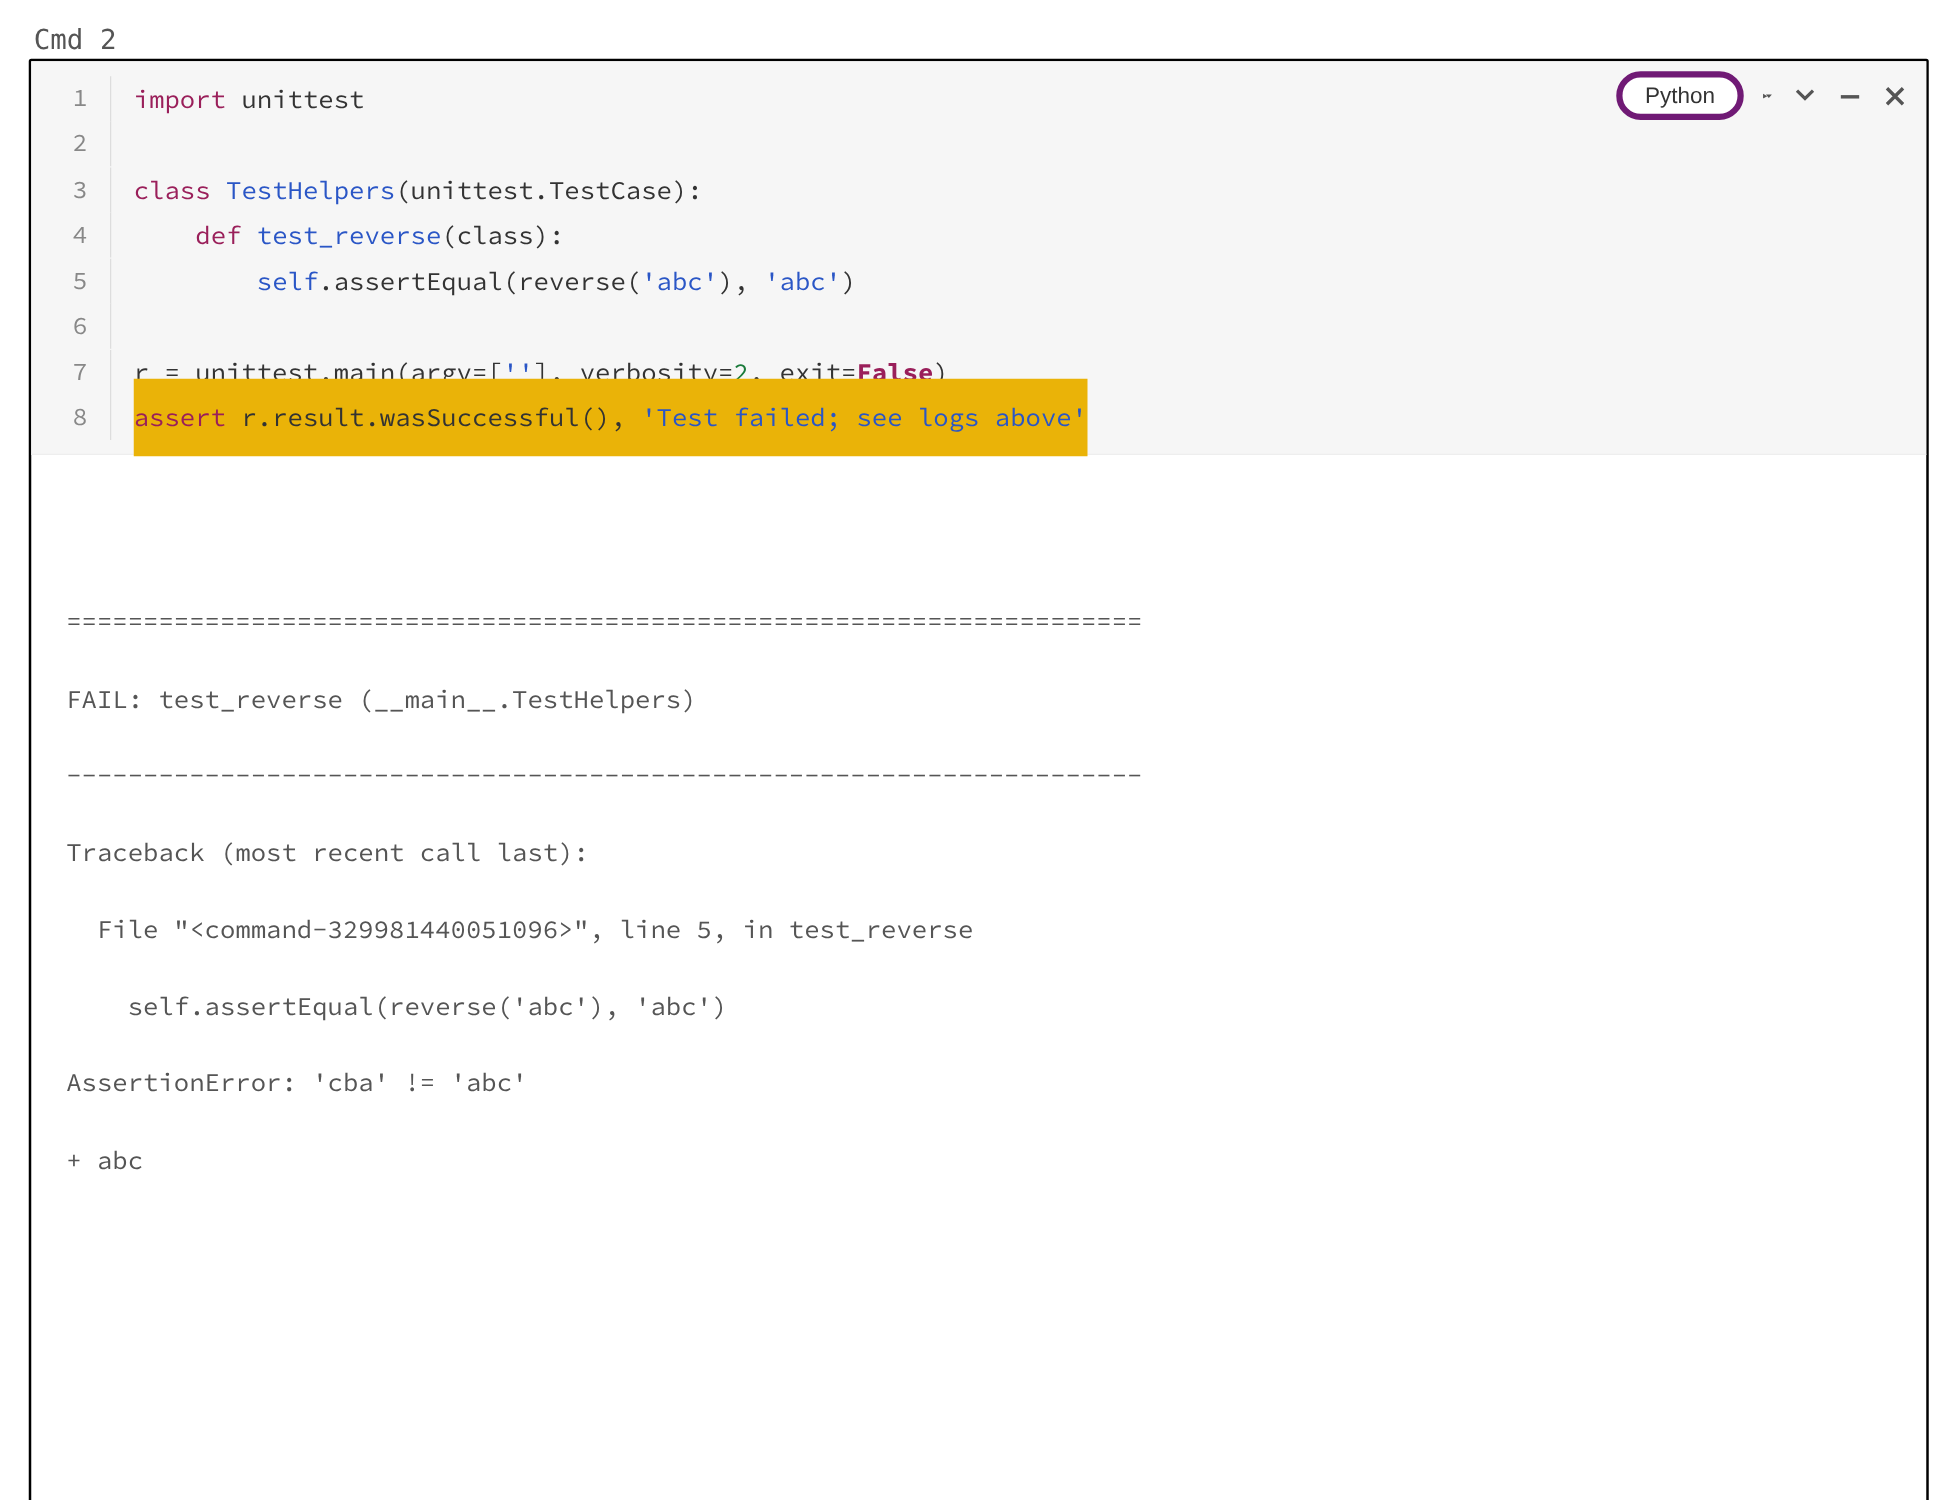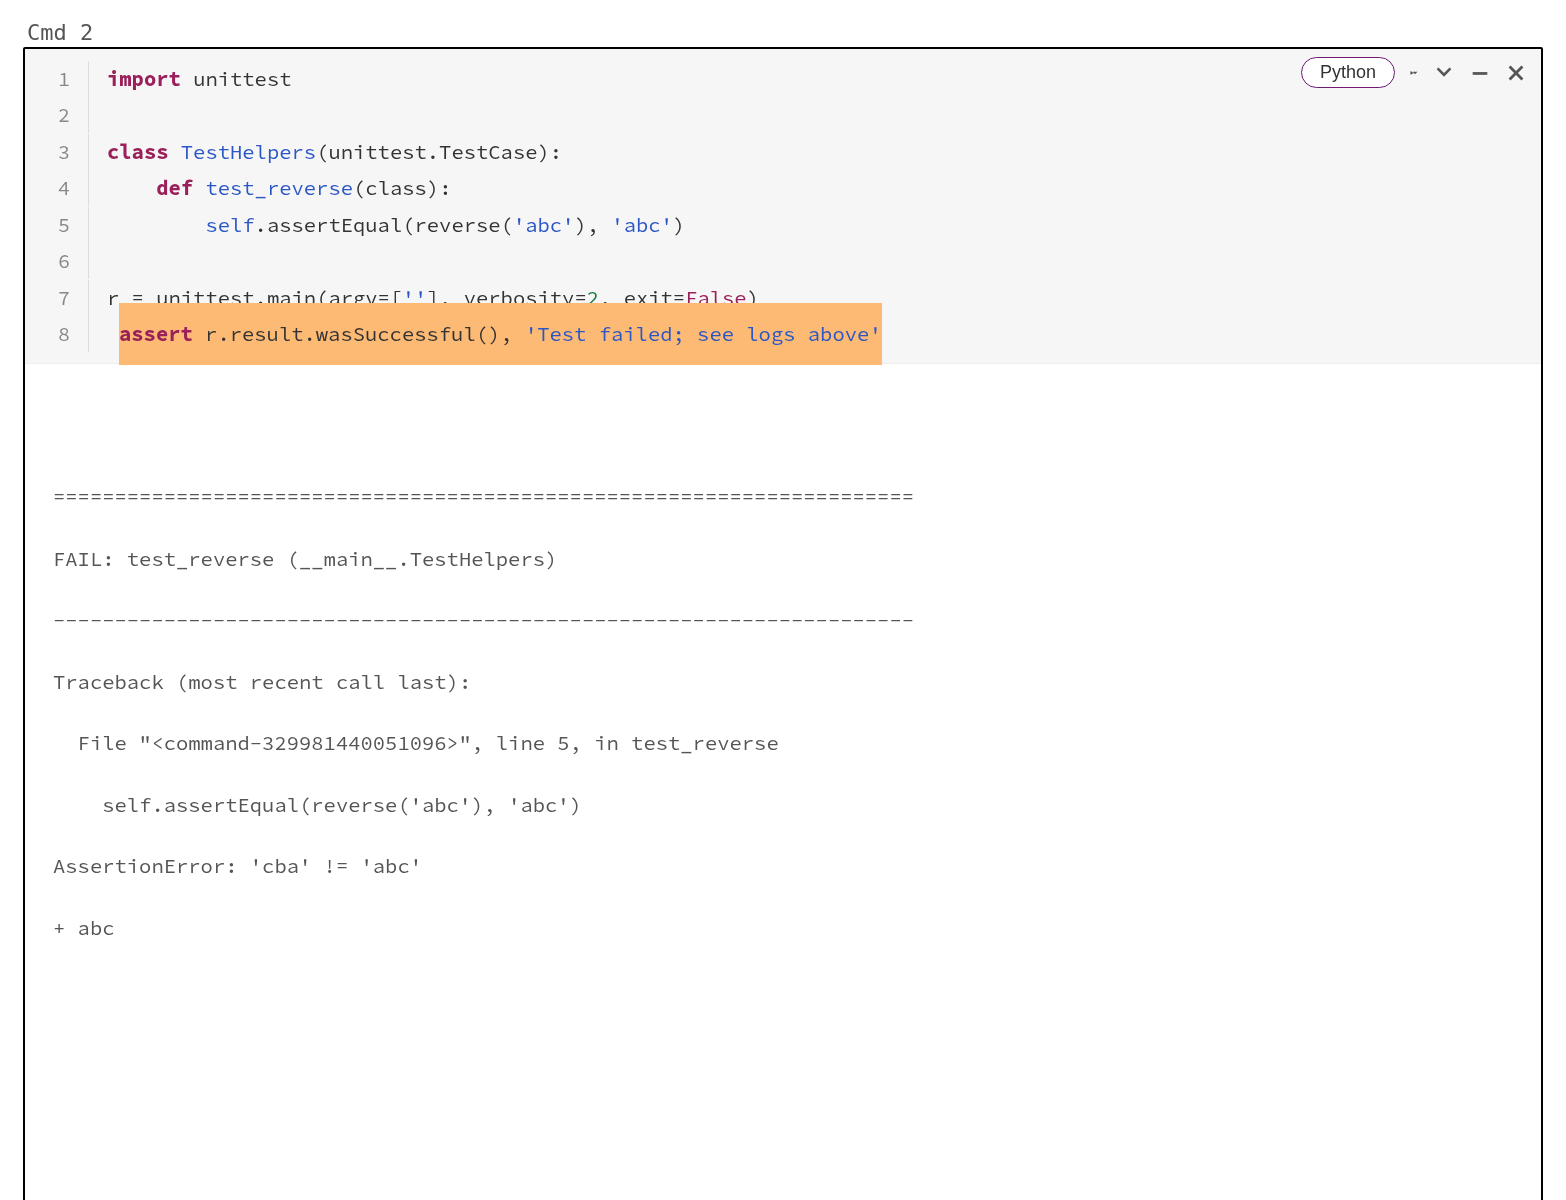--- a/index.html
+++ b/index.html
@@ -35,21 +35,21 @@
   .toolbar {
     position: absolute;
     top: 8px;
     right: 14px;
     display: flex;
     align-items: center;
     gap: 14px;
     z-index: 2;
   }
   .lang-pill {
-    border: 1px solid #701a75;
+    border: 5px solid #701a75;
     border-radius: 20px;
     background: #fff;
     padding: 4px 18px;
     font-family: Helvetica, Arial, sans-serif;
     font-size: 18px;
     color: #333;
     cursor: pointer;
   }
   .tb-icon {
     color: #555;
@@ -78,28 +78,28 @@
     user-select: none;
     flex-shrink: 0;
   }
   .code {
     padding-left: 18px;
     white-space: pre;
     font-size: 20.5px;
     color: #333;
     flex: 1;
   }
-  .kw { color: #9a1f5a; font-weight: bold; }
+  .kw { color: #9a1f5a; font-weight: normal; }
   .cls { color: #2a56c6; }
   .fn { color: #2a56c6; }
   .self { color: #2a56c6; }
   .num { color: #1a7a3a; }
   .str { color: #2a56c6; }
-  .bool { color: #9a1f5a; font-weight: normal; }
-  .hl { background: #fdba74; display: inline; padding: 18px 0; margin-left: 12px; }
+  .bool { color: #9a1f5a; font-weight: bold; }
+  .hl { background: #eab308; display: inline; padding: 18px 0; }
 
   .output {
     padding: 26px 28px 6px 28px;
     font-family: 'Source Code Pro', Menlo, Consolas, monospace;
     font-size: 20.5px;
     line-height: 1.5;
     color: #555;
     white-space: pre;
   }
   .out-line { display:block; }

